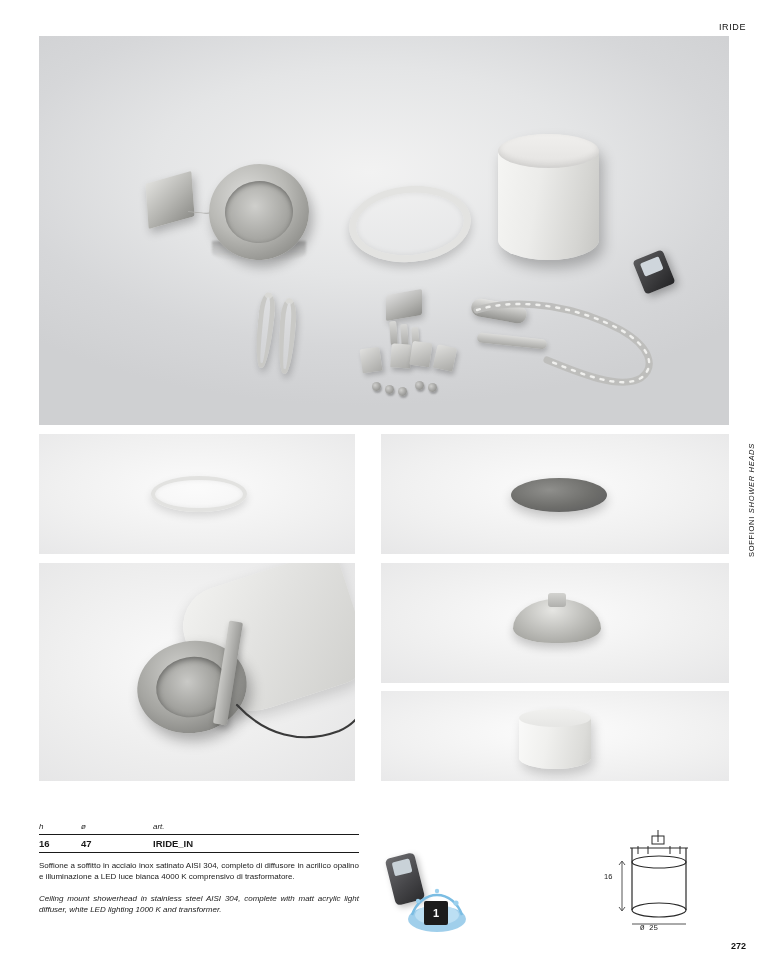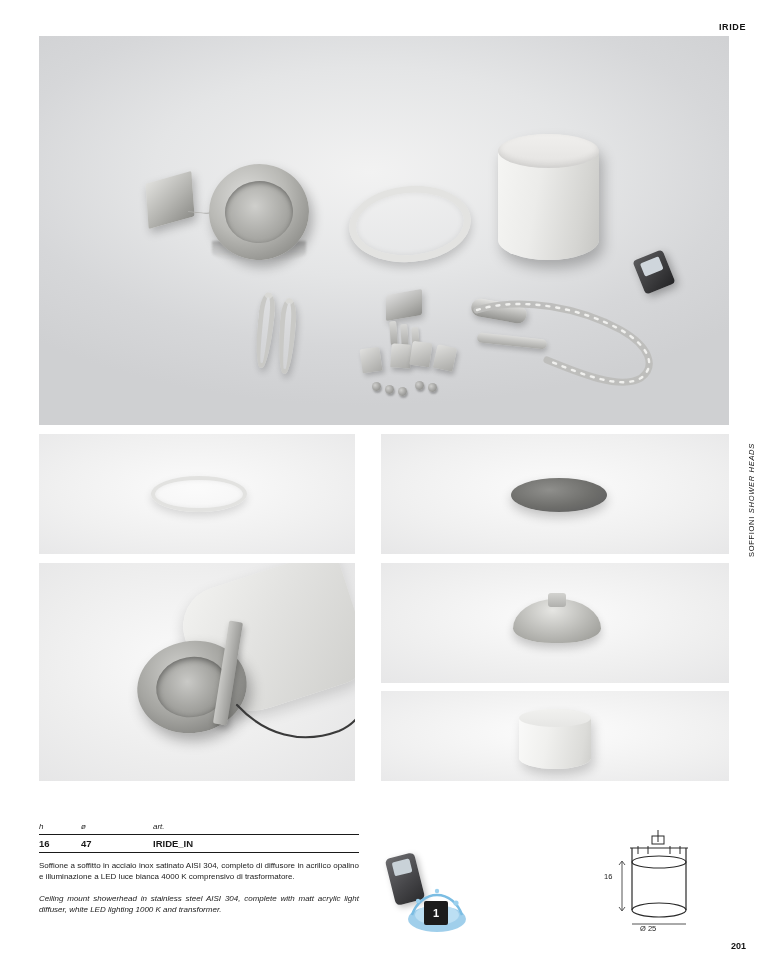--- a/index.html
+++ b/index.html
@@ -16,21 +16,21 @@
     color: #1a1a1a;
     overflow: hidden;
   }
 
   
   .page-header {
     position: absolute;
     top: 22px;
     right: 29px;
     font-size: 9px;
-    font-weight: bold;
+    font-weight: normal;
     letter-spacing: 0.6px;
     color: #111;
   }
 
   
   .side-label {
     position: absolute;
     right: 6px;
     top: 440px;
     width: 22px;
@@ -411,20 +411,21 @@
     position: absolute;
     left: 8px;
     top: 44px;
     font-size: 7.5px;
   }
   .tech .dim-d {
     position: absolute;
     left: 44px;
     top: 96px;
     font-size: 7.5px;
+    font-family: Liberation Mono, monospace;
   }
 
   
   .page-num {
     position: absolute;
     right: 29px;
     bottom: 17px;
     font-size: 9px;
     font-weight: bold;
     color: #111;
@@ -563,13 +564,13 @@
     <line x1="84" y1="18" x2="84" y2="26" stroke="#2a2a2a" stroke-width="1"></line>
     <line x1="26" y1="34" x2="26" y2="82" stroke="#2a2a2a" stroke-width="0.8"></line>
     <path d="M23,37 L26,33 L29,37" fill="none" stroke="#2a2a2a" stroke-width="0.8"></path>
     <path d="M23,79 L26,83 L29,79" fill="none" stroke="#2a2a2a" stroke-width="0.8"></path>
     <line x1="36" y1="96" x2="90" y2="96" stroke="#2a2a2a" stroke-width="0.8"></line>
   </svg>
   <div class="dim-h">16</div>
   <div class="dim-d">Ø 25</div>
 </div>
 
-<div class="page-num">201</div>
+<div class="page-num">272</div>
 
 </body></html>

